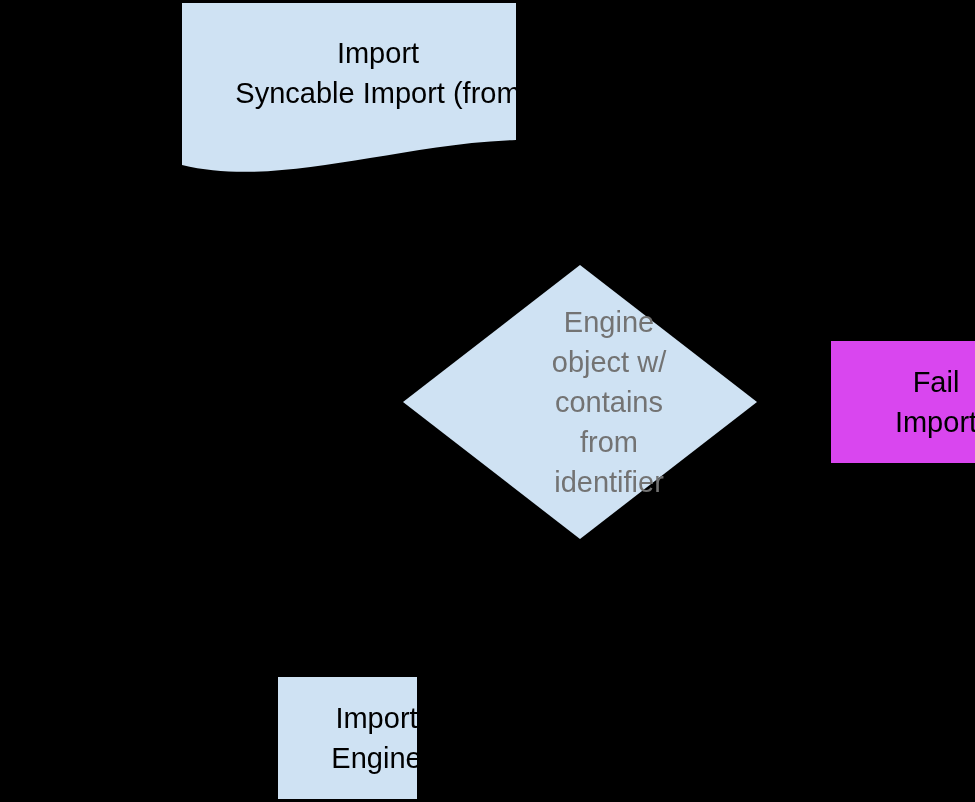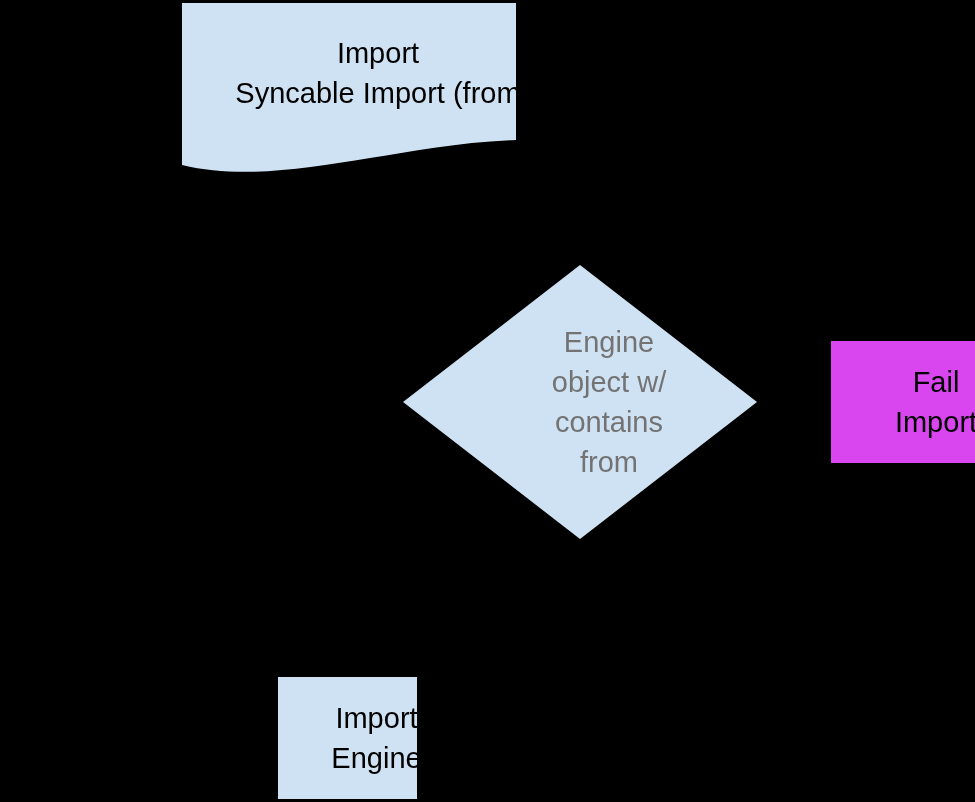--- a/index.html
+++ b/index.html
@@ -68,20 +68,21 @@
 
   <div class="node" style="left:403px; top:265px; width:354px; height:274px;">
     <svg width="354" height="274" viewBox="0 0 354 274" aria-hidden="true">
       <polygon fill="#cfe2f3" points="177,0 354,137 177,274 0,137"></polygon>
     </svg>
     <div class="node-label" style="color: #737373;">
       <span>Engine</span>
       <span>object w/</span>
       <span>contains</span>
       <span>from</span>
+      <span>identifier</span>
     </div>
   </div>
 
   <div class="node rect-node" style="left: 831px; top: 341px; width: 152px; height: 122px; background-color: #d946ef;">
     <div class="node-label" style="color: rgb(0, 0, 0);">
       <span>Fail</span>
       <span>Import</span>
     </div>
   </div>
 

